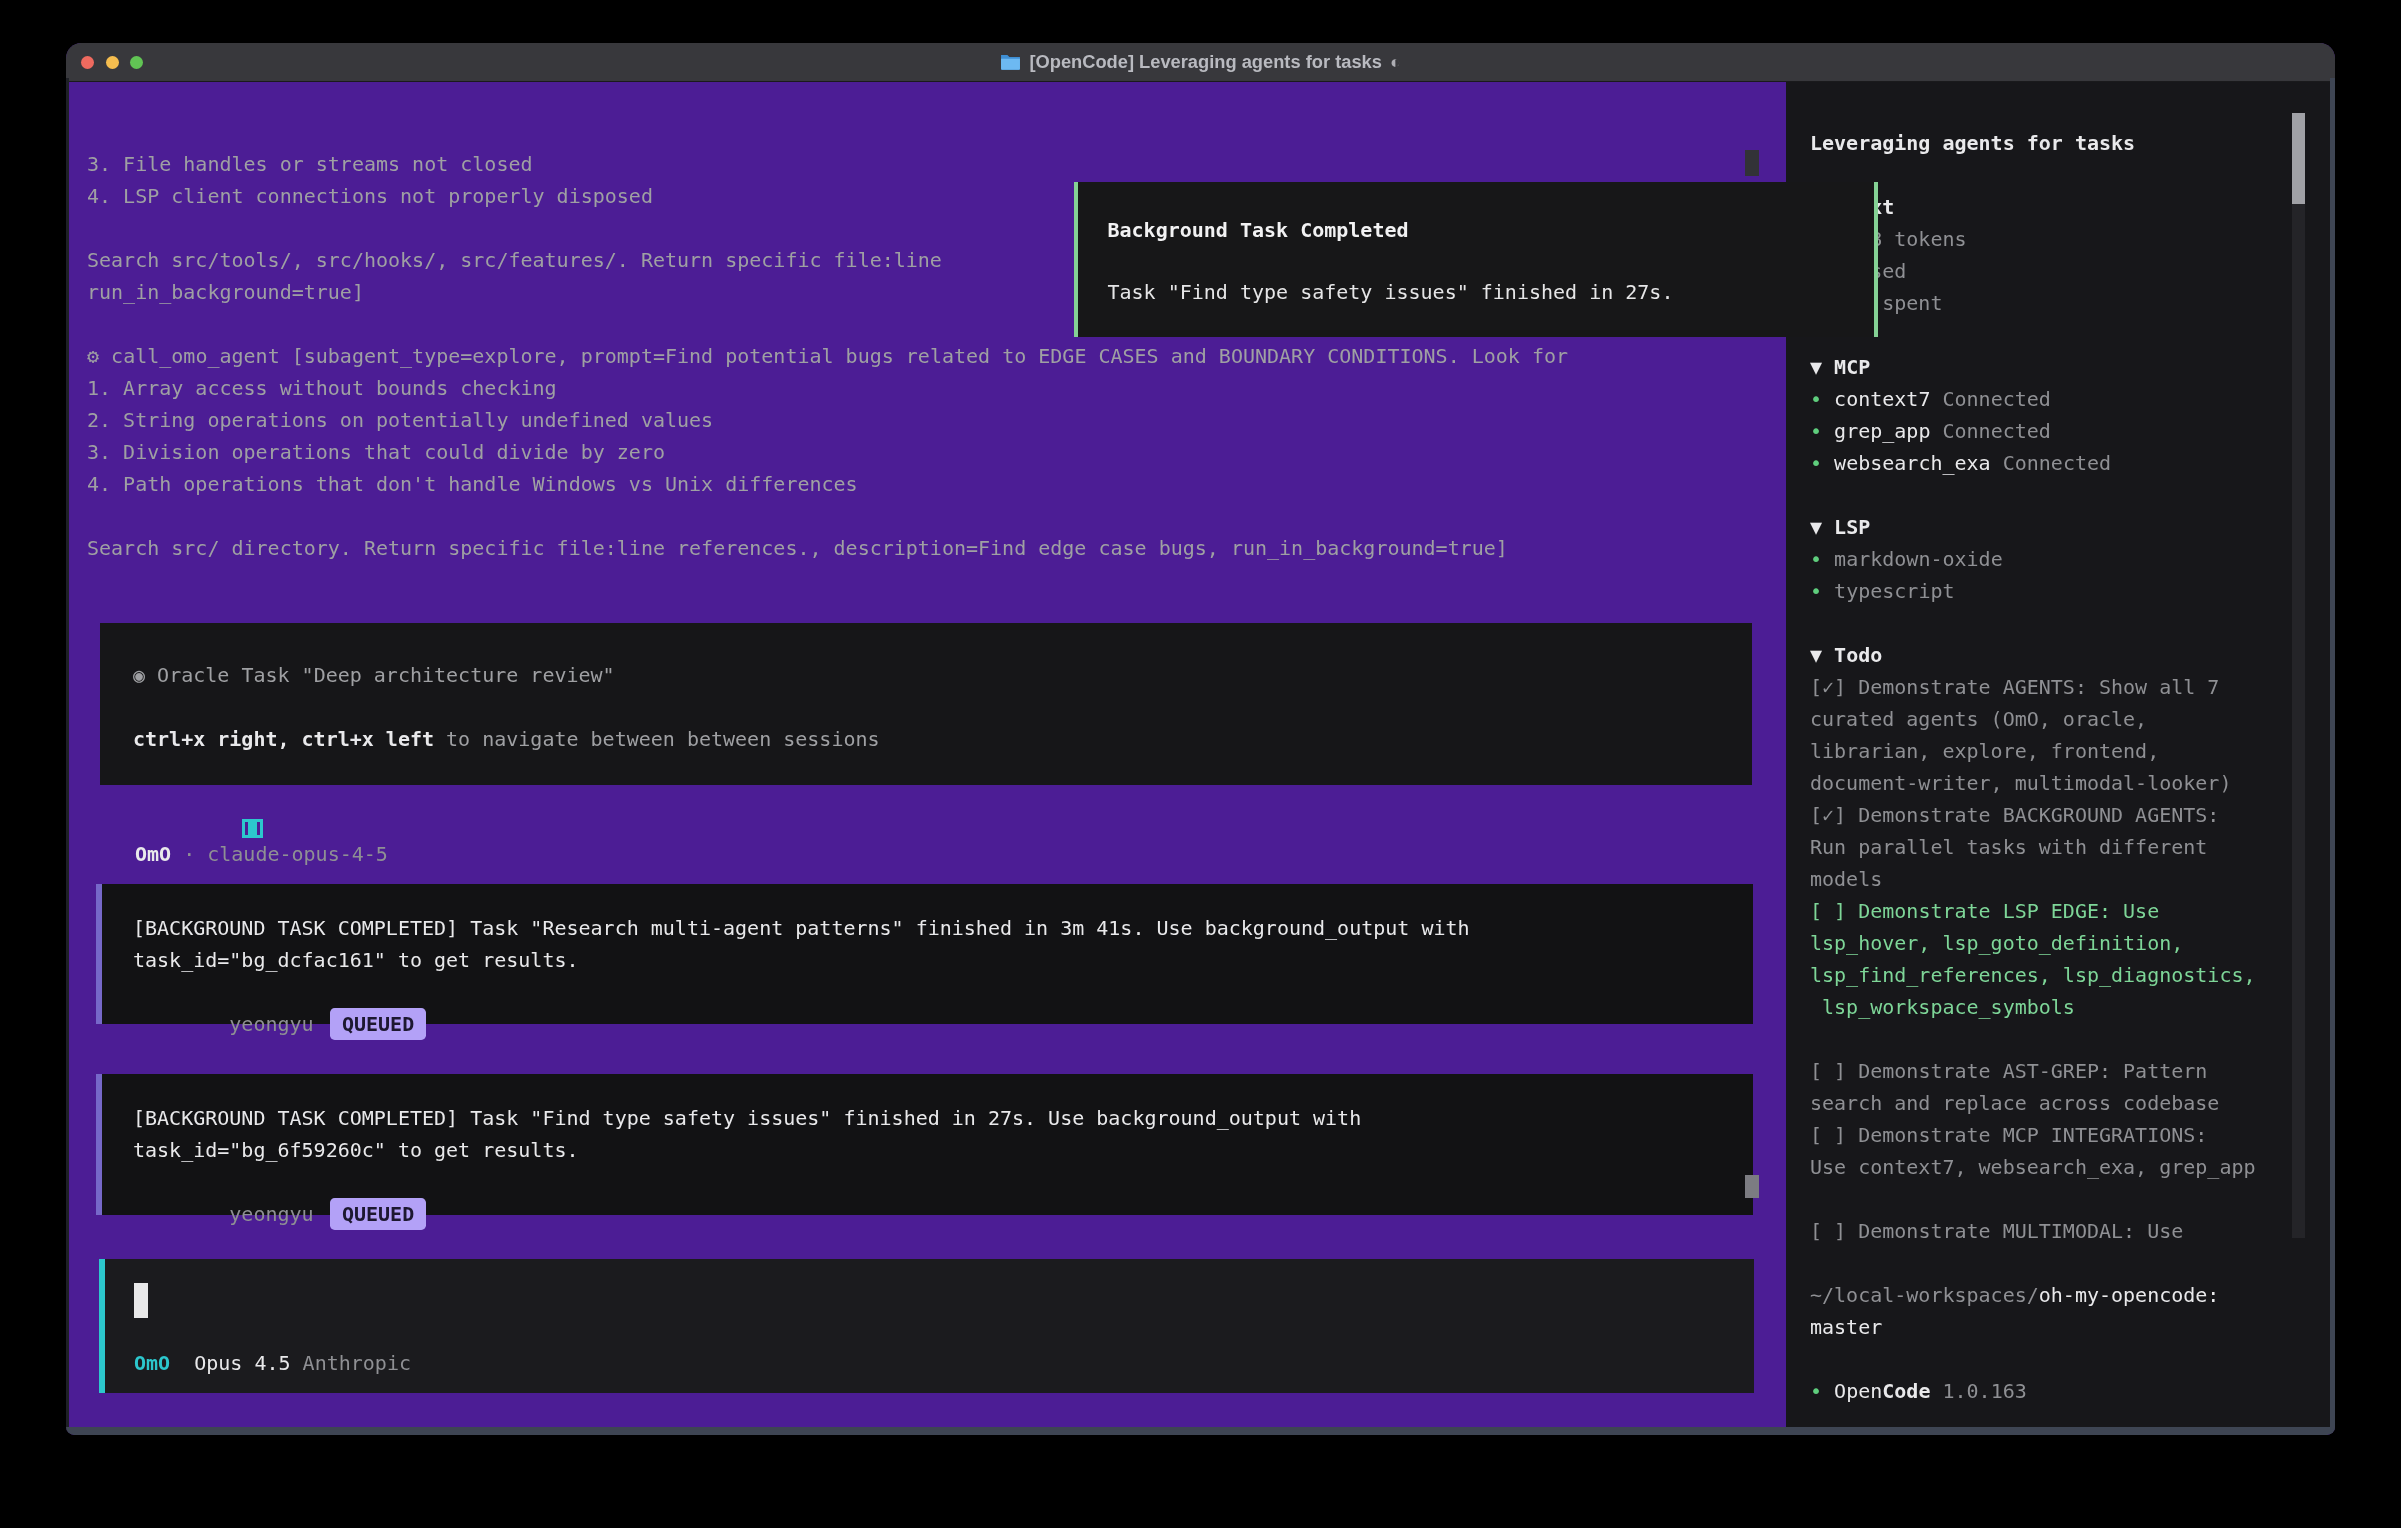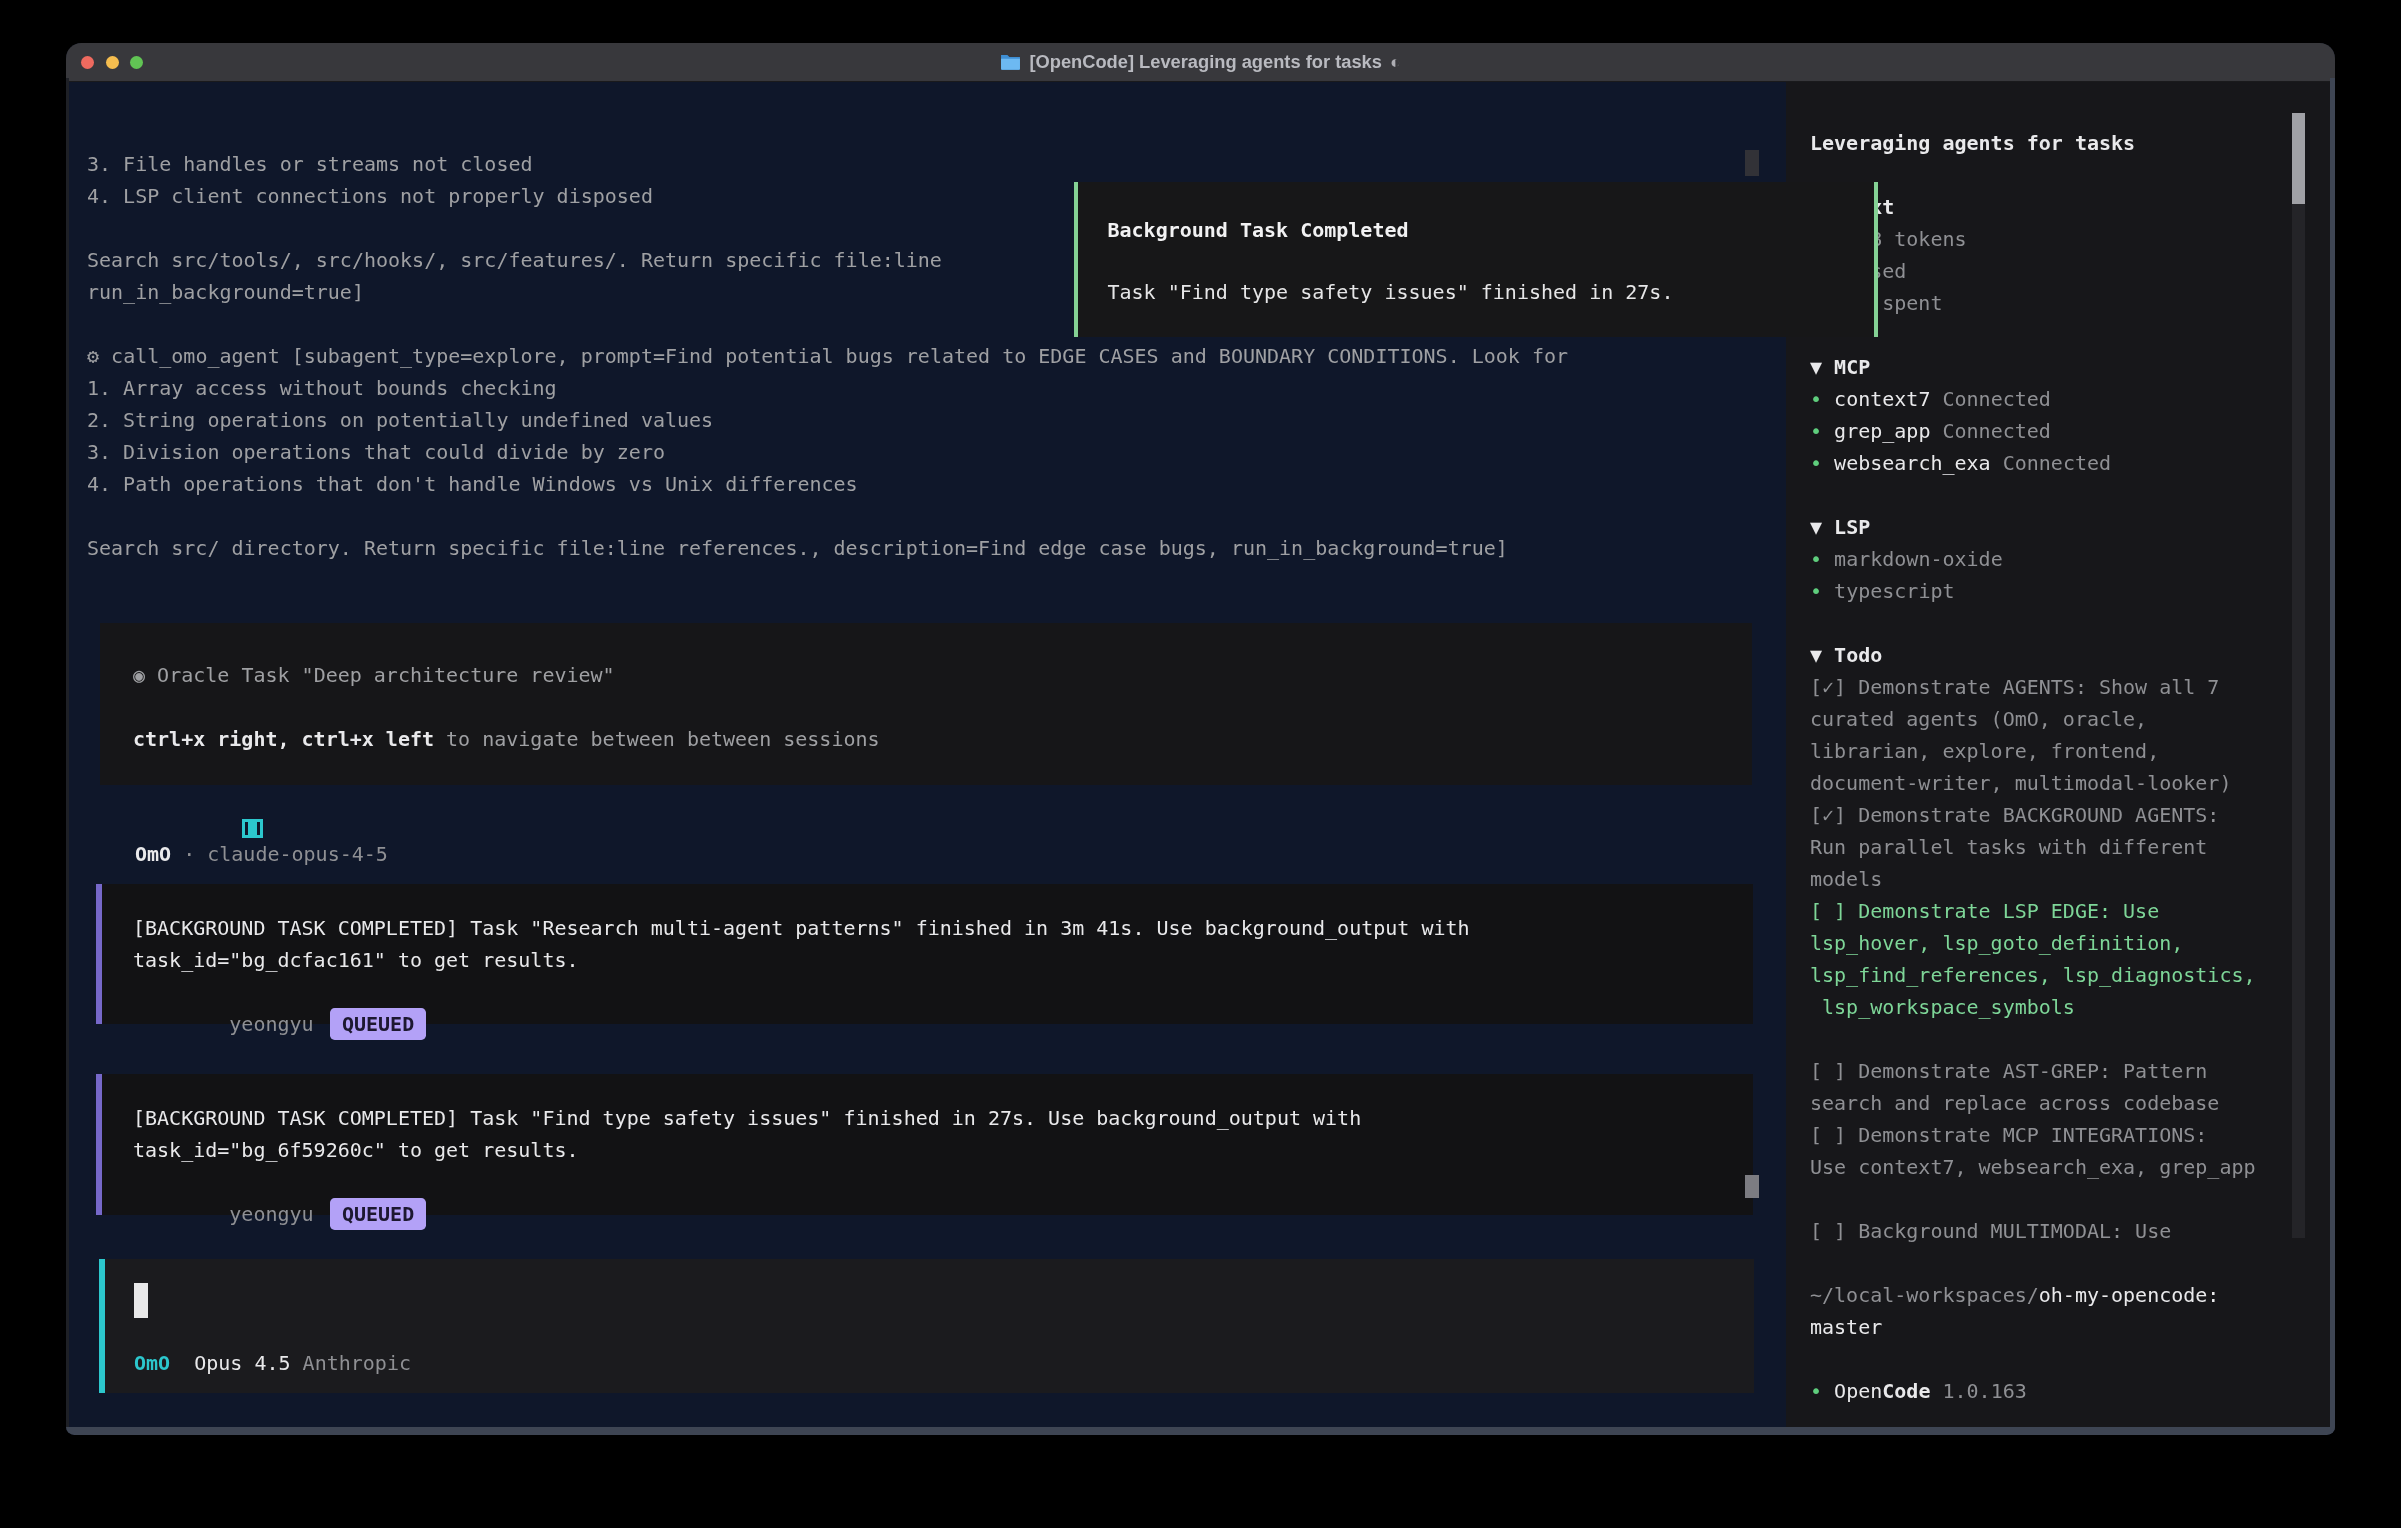--- a/index.html
+++ b/index.html
@@ -10,21 +10,21 @@
     --purple:#7668c9;
     --badge-bg:#b3a1f7;
     --badge-text:#1d1830;
     --teal-dot:#35b9aa;
   }
   *{margin:0;padding:0;box-sizing:border-box;}
   html,body{width:2401px;height:1528px;background:#000;overflow:hidden;}
   body{font-family:"DejaVu Sans Mono",monospace;}
 
   .window{position:absolute;left:66px;top:43px;width:2269px;height:1392px;
-    background:#0f172a;border-radius:15.4px 15.4px 8.3px 8.3px;overflow:hidden;}
+    background:#4c1d95;border-radius:15.4px 15.4px 8.3px 8.3px;overflow:hidden;}
 
   
   .titlebar{position:absolute;left:0;top:0;width:100%;height:39px;background:#38383c;
     border-bottom:1.2px solid #1a1a1c;display:flex;align-items:center;justify-content:center;}
   .traffic{position:absolute;left:15.4px;top:0;height:39px;display:flex;align-items:center;gap:11.2px;}
   .light{width:13px;height:13px;border-radius:50%;}
   .light.red{background:#ee6a5f;} .light.yellow{background:#f5bd4f;} .light.green{background:#61c454;}
   .titletext{display:flex;align-items:center;gap:8.3px;color:#b9bac0;
     font-family:"Liberation Sans",sans-serif;font-size:18.3px;font-weight:700;}
   .moon{font-size:17.7px;color:#aeaeb4;}
@@ -228,21 +228,21 @@
         <div class="tl"><span class="c-grn">[ ] </span><span class="c-grn">Demonstrate LSP EDGE: Use</span></div>
         <div class="tl"><span class="c-grn">lsp_hover, lsp_goto_definition,</span></div>
         <div class="tl"><span class="c-grn">lsp_find_references, lsp_diagnostics,</span></div>
         <div class="tl"><span class="c-grn"> lsp_workspace_symbols</span></div>
         <div class="tl">&nbsp;</div>
         <div class="tl"><span class="c-dim">[ ] </span><span class="c-dim">Demonstrate AST-GREP: Pattern</span></div>
         <div class="tl"><span class="c-dim">search and replace across codebase</span></div>
         <div class="tl"><span class="c-dim">[ ] </span><span class="c-dim">Demonstrate MCP INTEGRATIONS:</span></div>
         <div class="tl"><span class="c-dim">Use context7, websearch_exa, grep_app</span></div>
         <div class="tl">&nbsp;</div>
-        <div class="tl"><span class="c-dim">[ ] </span><span class="c-dim">Background MULTIMODAL: Use</span></div>
+        <div class="tl"><span class="c-dim">[ ] </span><span class="c-dim">Demonstrate MULTIMODAL: Use</span></div>
         <div class="tl">&nbsp;</div>
         <div class="tl"><span class="c-dim">~/local-workspaces/</span><span class="c-w">oh-my-opencode:</span></div>
         <div class="tl"><span class="c-w">master</span></div>
         <div class="tl">&nbsp;</div>
         <div class="tl"><span class="c-bul">• </span><span class="c-w">Open</span><span class="c-w c-b">Code</span><span class="c-dim"> 1.0.163</span></div>
       </div>
     <div class="sb-track"></div>
     <div class="sb-thumb"></div>
   </div>
 

